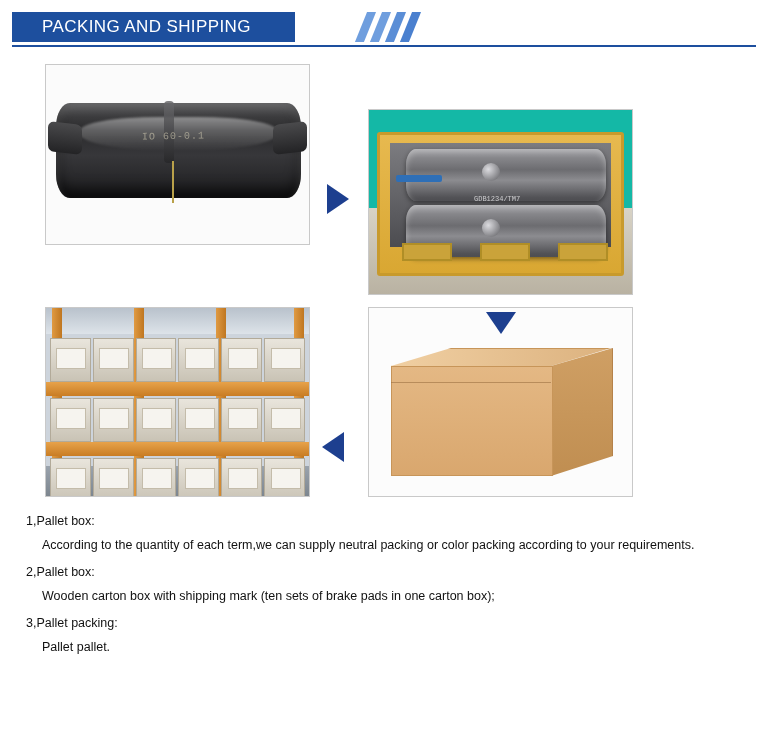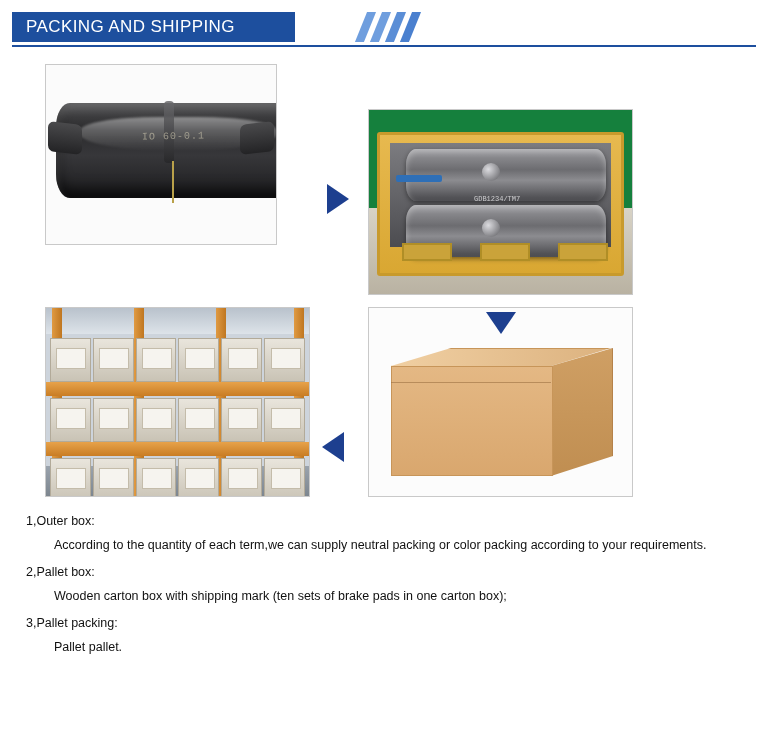--- a/index.html
+++ b/index.html
@@ -29,21 +29,21 @@
     height: 30px;
     width: 283px;
     background: #1d4f9e;
     display: flex;
     align-items: center;
   }
   .header-title {
     color: #ffffff;
     font-size: 17px;
     letter-spacing: 0.4px;
-    padding-left: 14px;
+    padding-left: 30px;
     white-space: nowrap;
   }
   .header-rule {
     position: absolute;
     left: 0;
     right: 0;
     top: 37px;
     height: 2px;
     background: #1d4f9e;
   }
@@ -72,21 +72,21 @@
     position: relative;
     height: 445px;
   }
   .photo-frame {
     position: absolute;
     border: 1px solid #c9c9c9;
     background: #ffffff;
     box-sizing: border-box;
     overflow: hidden;
   }
-  .photo-1 { left: 45px;  top: 10px;  width: 232px; height: 181px; }
+  .photo-1 { left: 45px;  top: 10px;  width: 265px; height: 181px; }
   .photo-2 { left: 368px; top: 55px;  width: 265px; height: 186px; }
   .photo-3 { left: 45px;  top: 253px; width: 265px; height: 190px; }
   .photo-4 { left: 368px; top: 253px; width: 265px; height: 190px; }
 
   .inner-pad {
     position: absolute;
     inset: 0;
     display: block;
   }
 
@@ -136,21 +136,21 @@
     transform: rotate(-1deg);
   }
   .pad-wire {
     position:absolute;
     left: 126px; top: 96px;
     width: 2px; height: 42px;
     background: #b9a14a;
   }
 
   
-  .tray-scene { background: #15803d; padding-left: 24px; }
+  .tray-scene { background: #14b8a6; padding-left: 24px; }
   .tray-floor {
     position:absolute; left:0; right:0; bottom:0; height: 86px;
     background: linear-gradient(180deg,#d8d3c6,#b9b2a2);
   }
   .tray-box {
     position:absolute; left: 8px; top: 22px; right: 8px; bottom: 18px;
     background: linear-gradient(180deg,#e7b94f,#d9a732);
     border: 3px solid #c89a2c;
     border-radius: 3px;
   }
@@ -305,21 +305,21 @@
     margin: 0 22px;
     padding-top: 6px;
     font-size: 12.5px;
     line-height: 1.55;
     color: #111111;
   }
   .note-head {
     margin: 7px 0 0 4px;
   }
   .note-body {
-    margin: 5px 0 0 32px;
+    margin: 5px 0 0 20px;
   }
 </style>
 </head>
 <body>
 
 <div class="header">
   <div class="header-bar">
     <span class="header-title">PACKING AND SHIPPING</span>
   </div>
   <div class="header-slashes">
@@ -412,19 +412,19 @@
       <div class="carton-seam"></div>
     </div>
   </div>
 
   <div class="arrow arrow-right a1"></div>
   <div class="arrow arrow-down  a2"></div>
   <div class="arrow arrow-left  a3"></div>
 </div>
 
 <div class="notes">
-  <div class="note-head">1,Outer box:</div>
+  <div class="note-head">1,Pallet box:</div>
   <div class="note-body">According to the quantity of each term,we can supply neutral packing or color packing according to your requirements.</div>
   <div class="note-head">2,Pallet box:</div>
   <div class="note-body">Wooden carton box with shipping mark (ten sets of brake pads in one carton box);</div>
   <div class="note-head">3,Pallet packing:</div>
   <div class="note-body">Pallet pallet.</div>
 </div>
 
 </body></html>

